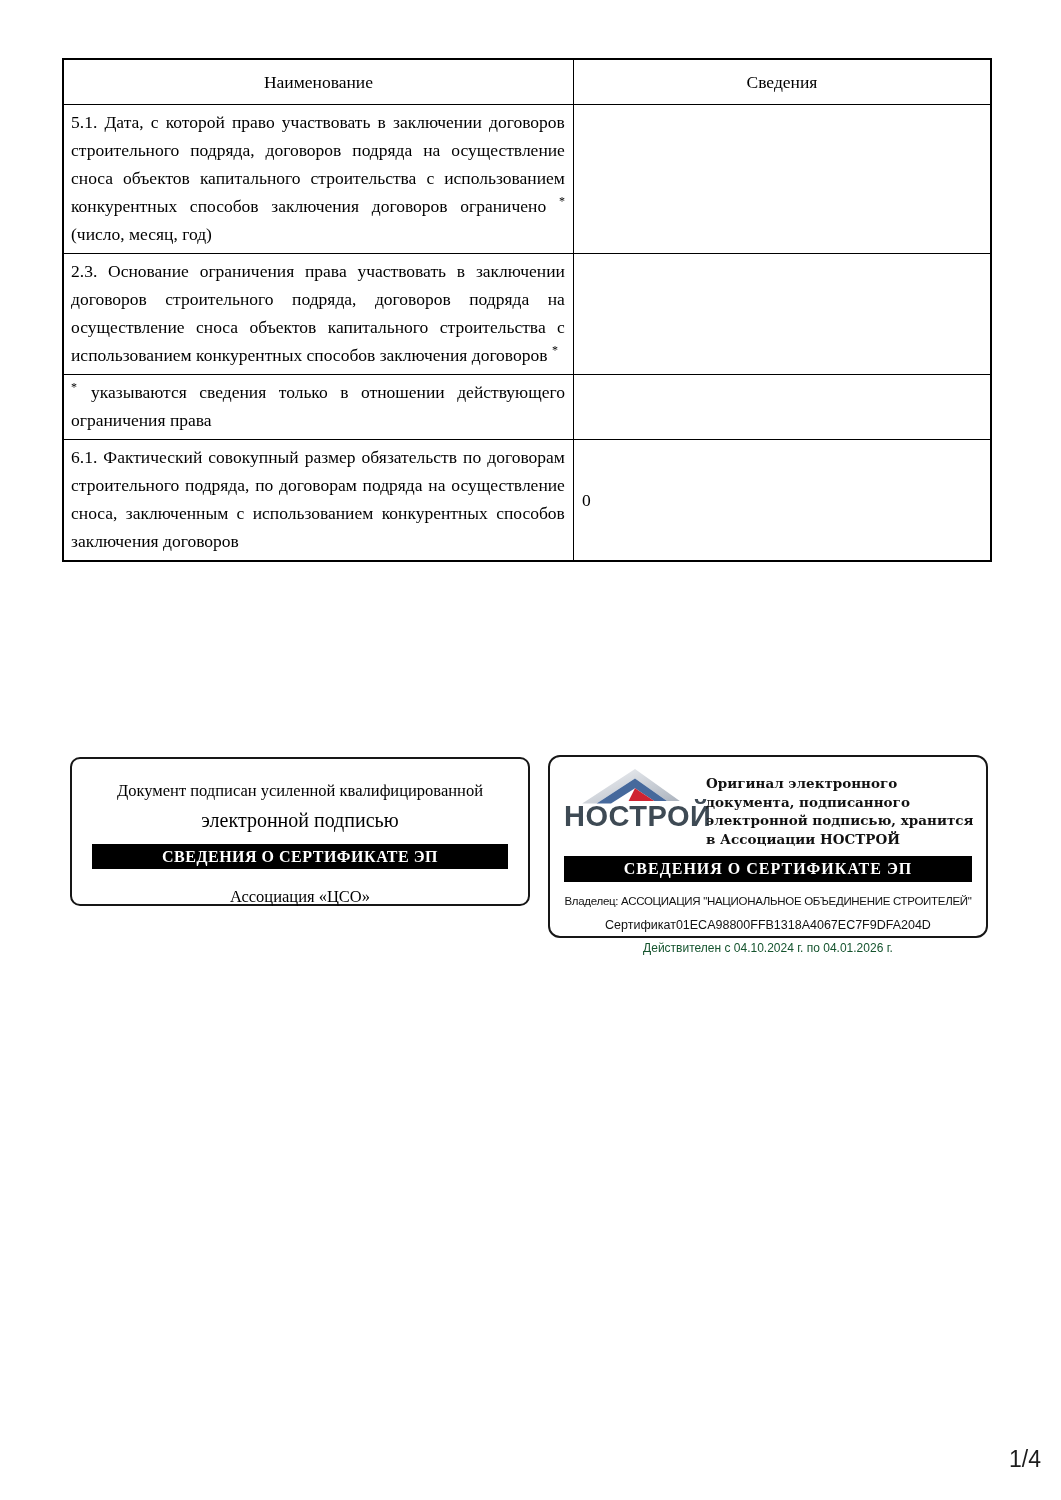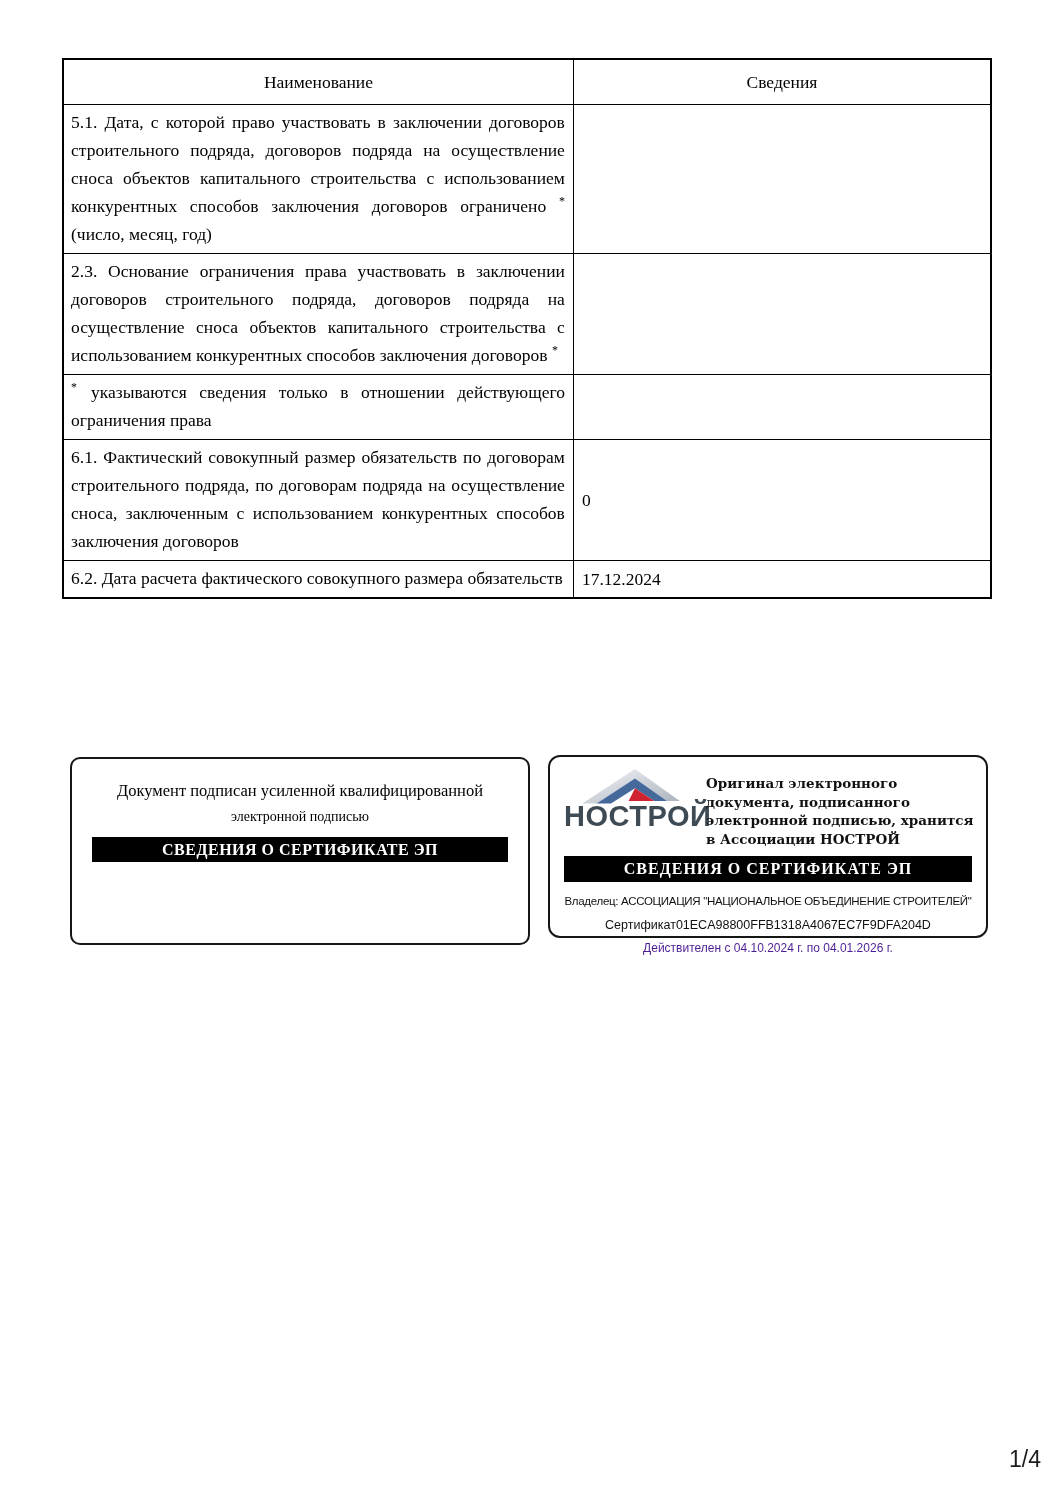--- a/index.html
+++ b/index.html
@@ -20,45 +20,45 @@
   td.name { text-align:justify; padding:3px 8px 5px 7px; line-height:28px; vertical-align:top; }
   td.val  { padding:3px 8px; line-height:28px; vertical-align:middle; text-align:left; }
   tr.section td { font-weight:bold; text-align:justify; padding:3px 8px 5px 7px; line-height:28px; }
   sup.fn { font-size:12px; line-height:0; }
   .fn-gap { margin-left:14px; }
 
   
   .black-bar { background:#000000; color:#ffffff; font-weight:bold; }
 
   .stamp-left {
-    position:absolute; left:70px; top:757px; width:460px; height:188px;
+    position:absolute; left:70px; top:757px; width:460px; height:149px;
     box-sizing:border-box; border:2.5px solid #161616; border-radius:10px;
     text-align:center; background:#fff;
   }
   .sl-line1 { margin-top:22px; font-size:16.5px; }
-  .sl-line2 { margin-top:8px;  font-size:14px; }
+  .sl-line2 { margin-top:8px;  font-size:20px; }
   .sl-bar   { margin:12px 20px 0; height:25px; line-height:25px; font-size:16px; letter-spacing:0.5px; }
   .sl-owner { margin-top:18px; font-size:16.5px; }
 
   .stamp-right {
     position:absolute; left:548px; top:755px; width:440px; height:183px;
     box-sizing:border-box; border:2.5px solid #161616; border-radius:12px;
     font-family:"Liberation Sans", sans-serif; background:#fff;
   }
   .sr-head { display:flex; align-items:flex-start; gap:8px; padding:8px 10px 0 14px; }
   .sr-logo { flex:0 0 auto; width:134px; text-align:center; }
   .sr-logo svg { display:block; margin:0 auto; }
   .sr-logo-text { font-weight:bold; font-size:29px; color:#3e4a54; letter-spacing:0.5px; line-height:1; margin-top:-3px; }
   .sr-head-text { font-family:"DejaVu Serif", serif; font-weight:bold; font-size:13.5px; line-height:1.38; color:#111; padding-top:9px; }
   .sr-bar   { margin:7px 14px 0; height:26px; line-height:26px; text-align:center;
               font-family:"Liberation Serif", serif; font-size:16px; letter-spacing:1px; }
   .sr-owner { margin-top:13px; text-align:center; font-size:11.5px; letter-spacing:-0.3px; color:#111; white-space:nowrap; }
   .sr-cert  { margin-top:11px; text-align:center; font-size:12.5px; color:#111; }
   .sr-cert .lbl { }
-  .sr-valid { margin-top:9px; text-align:center; font-size:12px; color:#4c1d95; }
+  .sr-valid { margin-top:9px; text-align:center; font-size:12px; color:#14532d; }
 
   
   .footer-note { position:absolute; top:970px; left:0; width:100%; text-align:center; font-size:20.5px; }
   .page-num { position:absolute; top:1446px; right:20px; font-family:"Liberation Sans", sans-serif; font-size:23px; color:#1c1c1c; }
 </style>
 </head>
 <body>
 
 <div class="page">
 
@@ -87,32 +87,29 @@
       <td class="name"><sup class="fn">*</sup><span class="fn-gap">указываются сведения только в отношении действующего ограничения права</span></td>
       <td class="val"></td>
     </tr>
 
 
     <tr>
       <td class="name">6.1. Фактический совокупный размер обязательств по договорам строительного подряда, по договорам подряда на осуществление сноса, заключенным с использованием конкурентных способов заключения договоров</td>
       <td class="val">0</td>
     </tr>
 
-    <tr>
-      <td class="name">6.2. Дата расчета фактического совокупного размера обязательств</td>
-      <td class="val">17.12.2024</td>
-    </tr>
 
   </tbody>
     </table>
 
   <div class="stamp-left">
     <div class="sl-line1">Документ подписан усиленной квалифицированной</div>
     <div class="sl-line2">электронной подписью</div>
     <div class="sl-bar black-bar">СВЕДЕНИЯ О СЕРТИФИКАТЕ ЭП</div>
+    <div class="sl-owner">Ассоциация «ЦСО»</div>
   </div>
 
   <div class="stamp-right">
     <div class="sr-head">
       <div class="sr-logo">
         <svg width="106" height="40" viewBox="0 0 130 50">
           <defs>
             <linearGradient id="roofg" x1="0" y1="0" x2="1" y2="1">
               <stop offset="0" stop-color="#f5f6f8"></stop>
               <stop offset="1" stop-color="#aab2bd"></stop>

